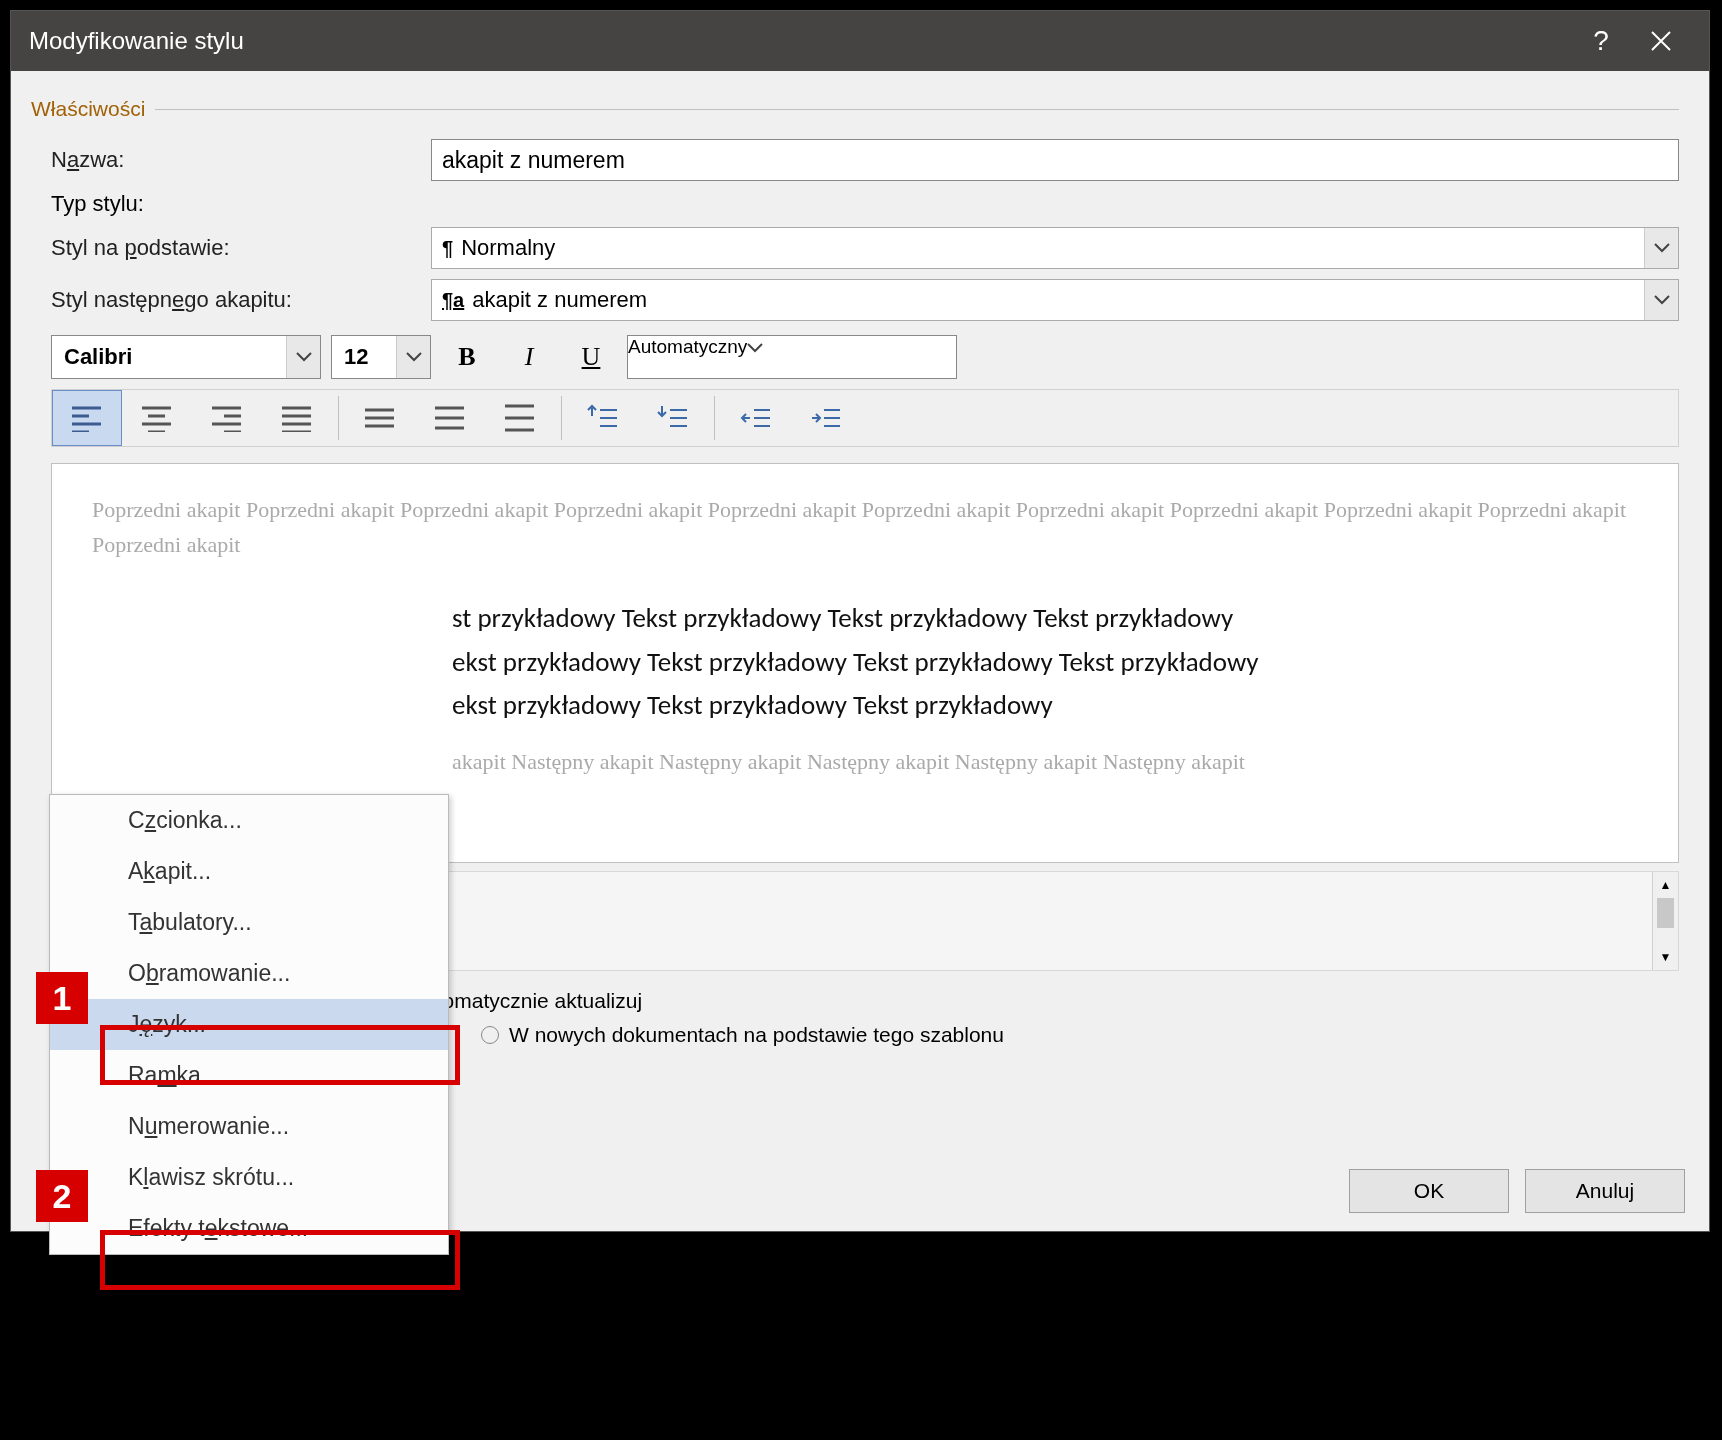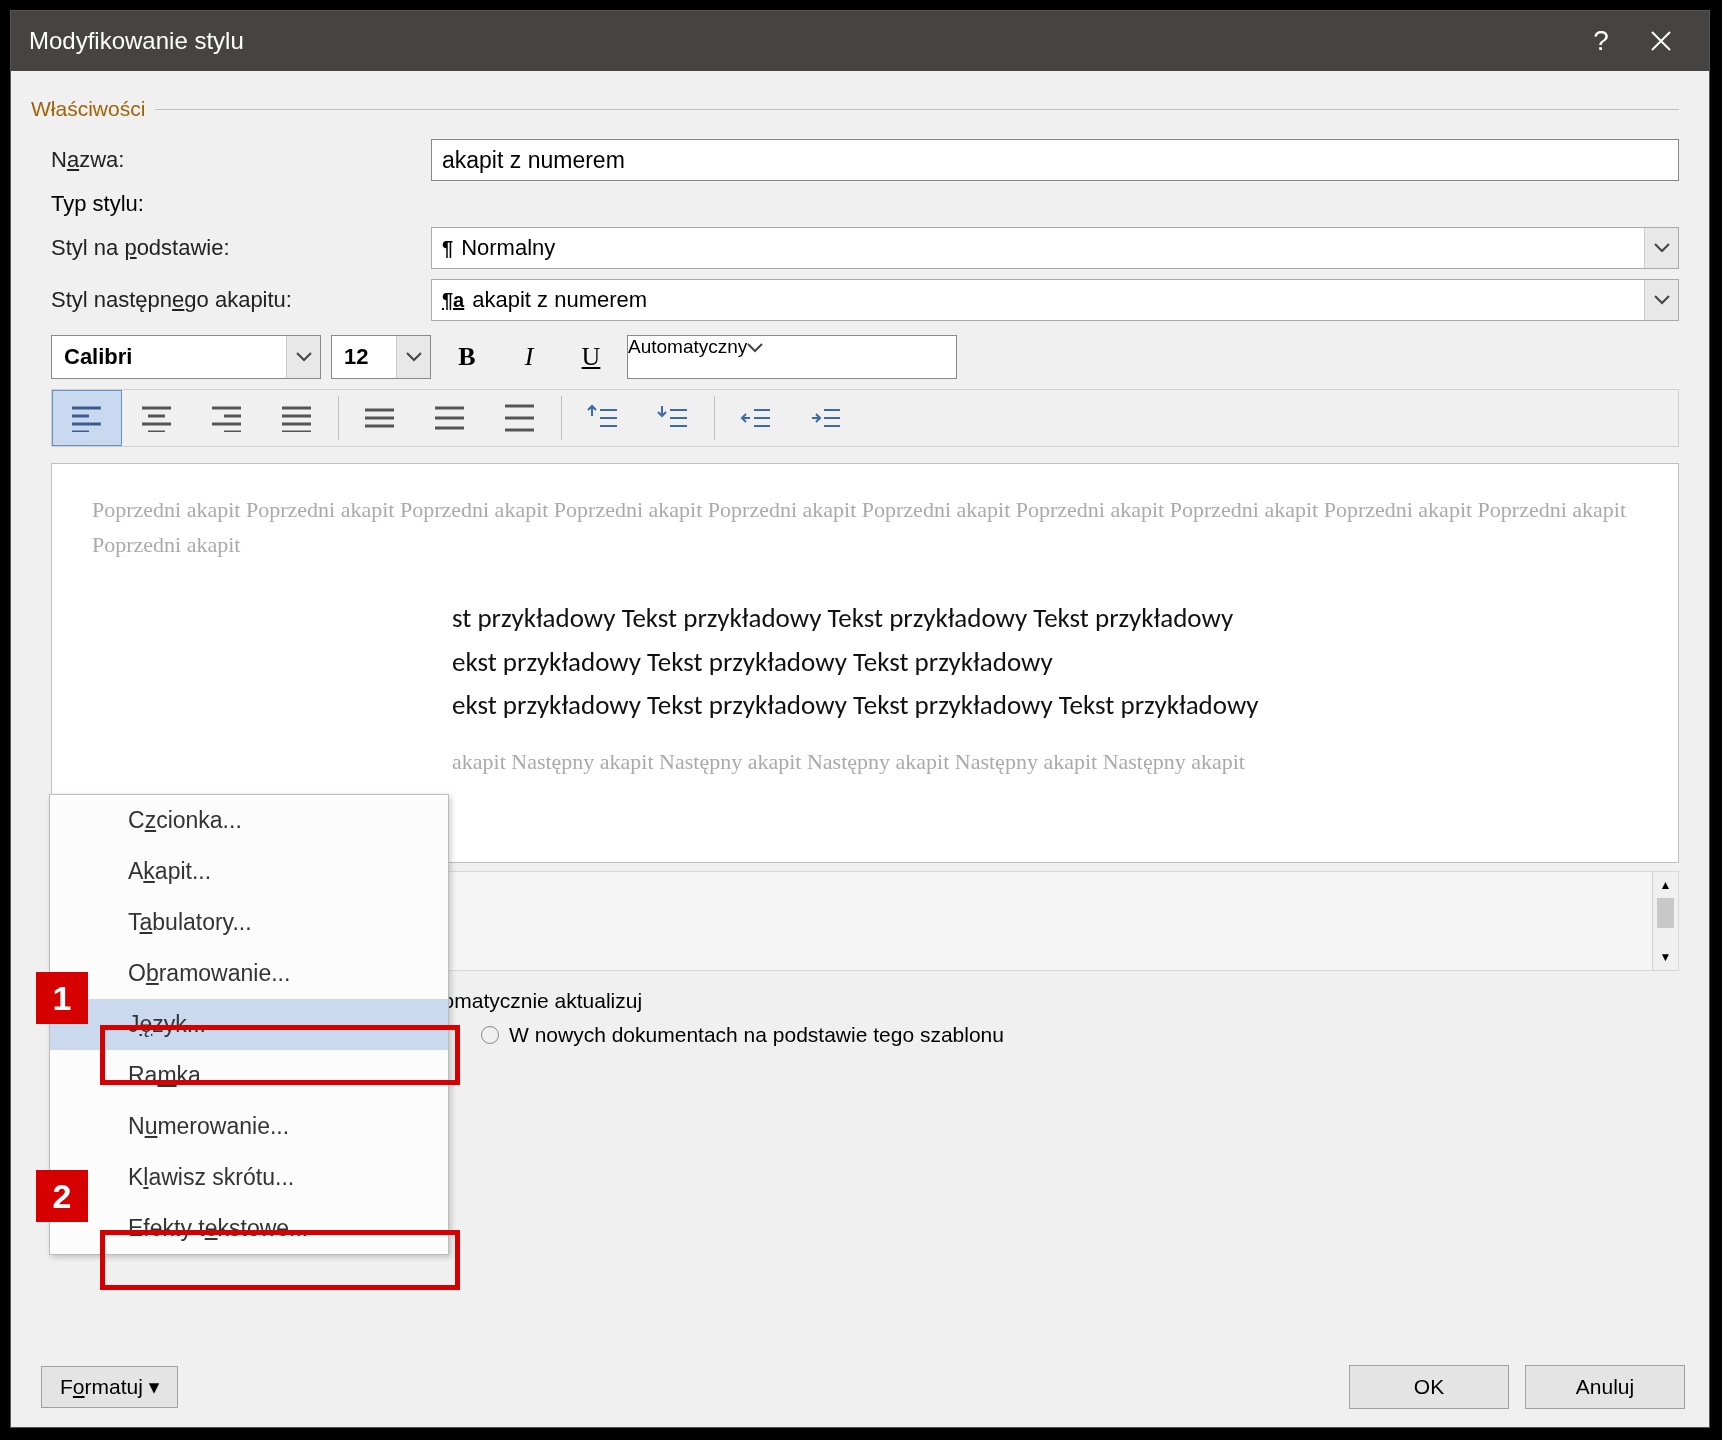--- a/index.html
+++ b/index.html
@@ -7,21 +7,21 @@
   background: #000;
   font-family: "Segoe UI", Arial, sans-serif;
   font-size: 19px;
   width: 1722px;
   height: 1440px;
   overflow: hidden;
 }
 .window {
   position: absolute;
   left: 10px; top: 10px;
-  width: 1700px; height: 1418px;
+  width: 1700px; height: 1222px;
   background: #f0f0f0;
   border: 1px solid #555;
 }
 .titlebar {
   background: #464442;
   color: #fff;
   height: 60px;
   display: flex;
   align-items: center;
   padding: 0 18px 0 18px;
@@ -371,22 +371,22 @@
         <svg class="align">
           <path d="M2 14 L10 14 M6 10 L10 14 L6 18 M14 6 H30 M14 14 H30 M14 22 H30" stroke="#3c6aa8" stroke-width="2" fill="none"></path>
         </svg>
       </div>
   </div>
 
   <div class="preview">
     <div class="gray">Poprzedni akapit Poprzedni akapit Poprzedni akapit Poprzedni akapit Poprzedni akapit Poprzedni akapit Poprzedni akapit Poprzedni akapit Poprzedni akapit Poprzedni akapit Poprzedni akapit</div>
     <div class="black" style="padding-left:360px">
       <div>st przykładowy Tekst przykładowy Tekst przykładowy Tekst przykładowy</div>
+      <div>ekst przykładowy Tekst przykładowy Tekst przykładowy Tekst przykładowy</div>
       <div>ekst przykładowy Tekst przykładowy Tekst przykładowy</div>
-      <div>ekst przykładowy Tekst przykładowy Tekst przykładowy Tekst przykładowy</div>
     </div>
     <div class="gray" style="padding-left:360px">akapit Następny akapit Następny akapit Następny akapit Następny akapit Następny akapit</div>
   </div>
 
   <div class="desc-area">
     <div style="padding-left:360px;margin-top:26px">ep</div>
     <div class="scrollbar">
       <div class="scroll-btn">▲</div>
       <div class="scroll-thumb"></div>
       <div class="scroll-track"></div>

